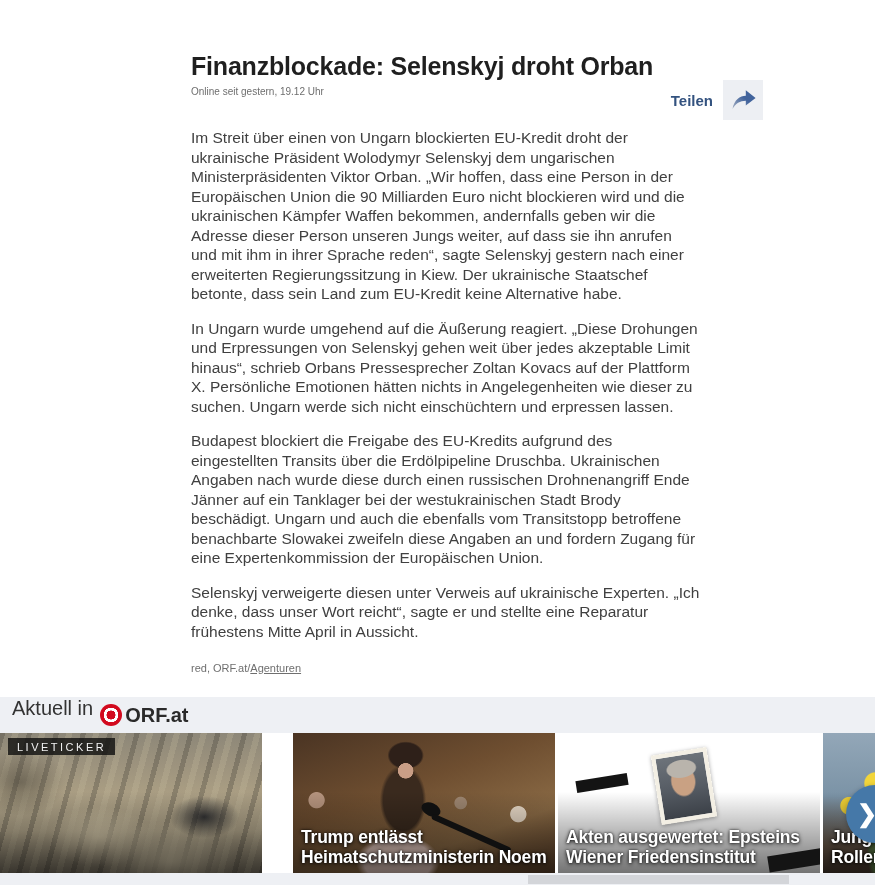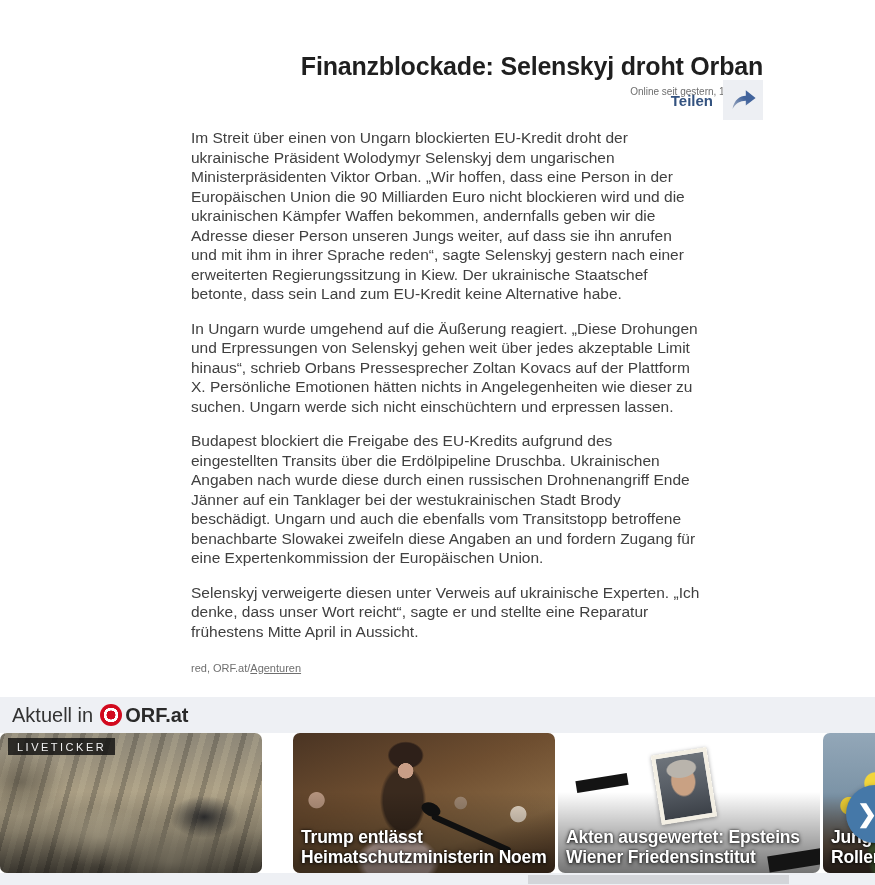--- a/index.html
+++ b/index.html
@@ -1,43 +1,43 @@
 <!DOCTYPE html>
 <html><head>
 <meta charset="utf-8">
 <style>
   * { margin:0; padding:0; box-sizing:border-box; }
   html,body { width:875px; height:885px; overflow:hidden; background:#fff;
               font-family:"Liberation Sans", sans-serif; position:relative; }
 
   
   .article { position:absolute; top:0; left:0; width:875px; }
-  .art-head { position:relative; margin:52px 0 0 191px; width:572px;text-align:right; }
+  .art-head { position:relative; margin:52px 0 0 191px; width:572px; }
   .art-title { font-size:25px; font-weight:bold; color:#1f1f1f; letter-spacing:-0.2px; }
   .art-meta { margin-top:5px; font-size:10px; color:#6e6e6e; }
   .share-wrap { position:absolute; top:28px; right:0; display:flex; align-items:center; gap:10px; }
   .share-label { font-size:15px; font-weight:bold; color:#33527f; cursor:pointer; }
   .share-btn { width:40px; height:40px; background:#edeff3; border:none; cursor:pointer;
                display:flex; align-items:center; justify-content:center; }
   .art-body { margin:31px 0 0 191px; width:509px; font-size:15.5px; line-height:19.5px; color:#404040; }
   .art-body p { margin-bottom:15px; }
   .art-byline { margin:21px 0 0 191px; font-size:11px; color:#6f6f6f; }
   .art-byline a { color:#6f6f6f; text-decoration:underline; cursor:pointer; }
 
   
   .aktuell { position:absolute; top:697px; left:0; width:875px; height:188px; background:#eef0f4; }
-  .akt-head { height:36px; display:flex; align-items:center; padding-left:12px; gap:7px; }
+  .akt-head { height:36px; display:flex; padding-left:12px; gap:7px; }
   .akt-prefix { font-size:20px; color:#333; }
   .akt-brandgrp { display:flex; align-items:center; gap:3px; cursor:pointer; }
   .orf-logo { width:22px; height:22px; border-radius:50%;
               background:radial-gradient(circle at 50% 50%, #d20a1e 0 28%, #ffffff 30% 46%, #d20a1e 48% 100%); }
   .akt-brand { font-size:20px; font-weight:bold; color:#2a2a2a; }
 
   .cards { display:flex; gap:3px; height:140px; background:#fff; overflow:hidden; }
-  .card { position:relative; width:262px; height:140px; flex:0 0 auto; overflow:hidden; cursor:pointer;border-radius:7px; }
+  .card { position:relative; width:262px; height:140px; flex:0 0 auto; overflow:hidden; cursor:pointer; }
   .card::after { content:""; position:absolute; inset:0;
                  background:linear-gradient(180deg, transparent 42%, rgba(0,0,0,.25) 68%, rgba(0,0,0,.55) 100%); }
   .card-badge { position:absolute; z-index:3; top:5px; left:8px; padding:3px 9px 2px 9px;
                 background:rgba(15,15,15,.8); color:#f2f2f2; font-size:11px; letter-spacing:2.5px; }
   .card-title { position:absolute; z-index:3; left:8px; right:6px; bottom:5px; color:#fff;
                 font-size:17.5px; font-weight:bold; line-height:1.18; white-space:pre-line;
                 text-shadow:0 1px 4px rgba(0,0,0,.95), 0 0 2px rgba(0,0,0,.7); letter-spacing:-0.2px; }
 
   
   .img-1 { background:

